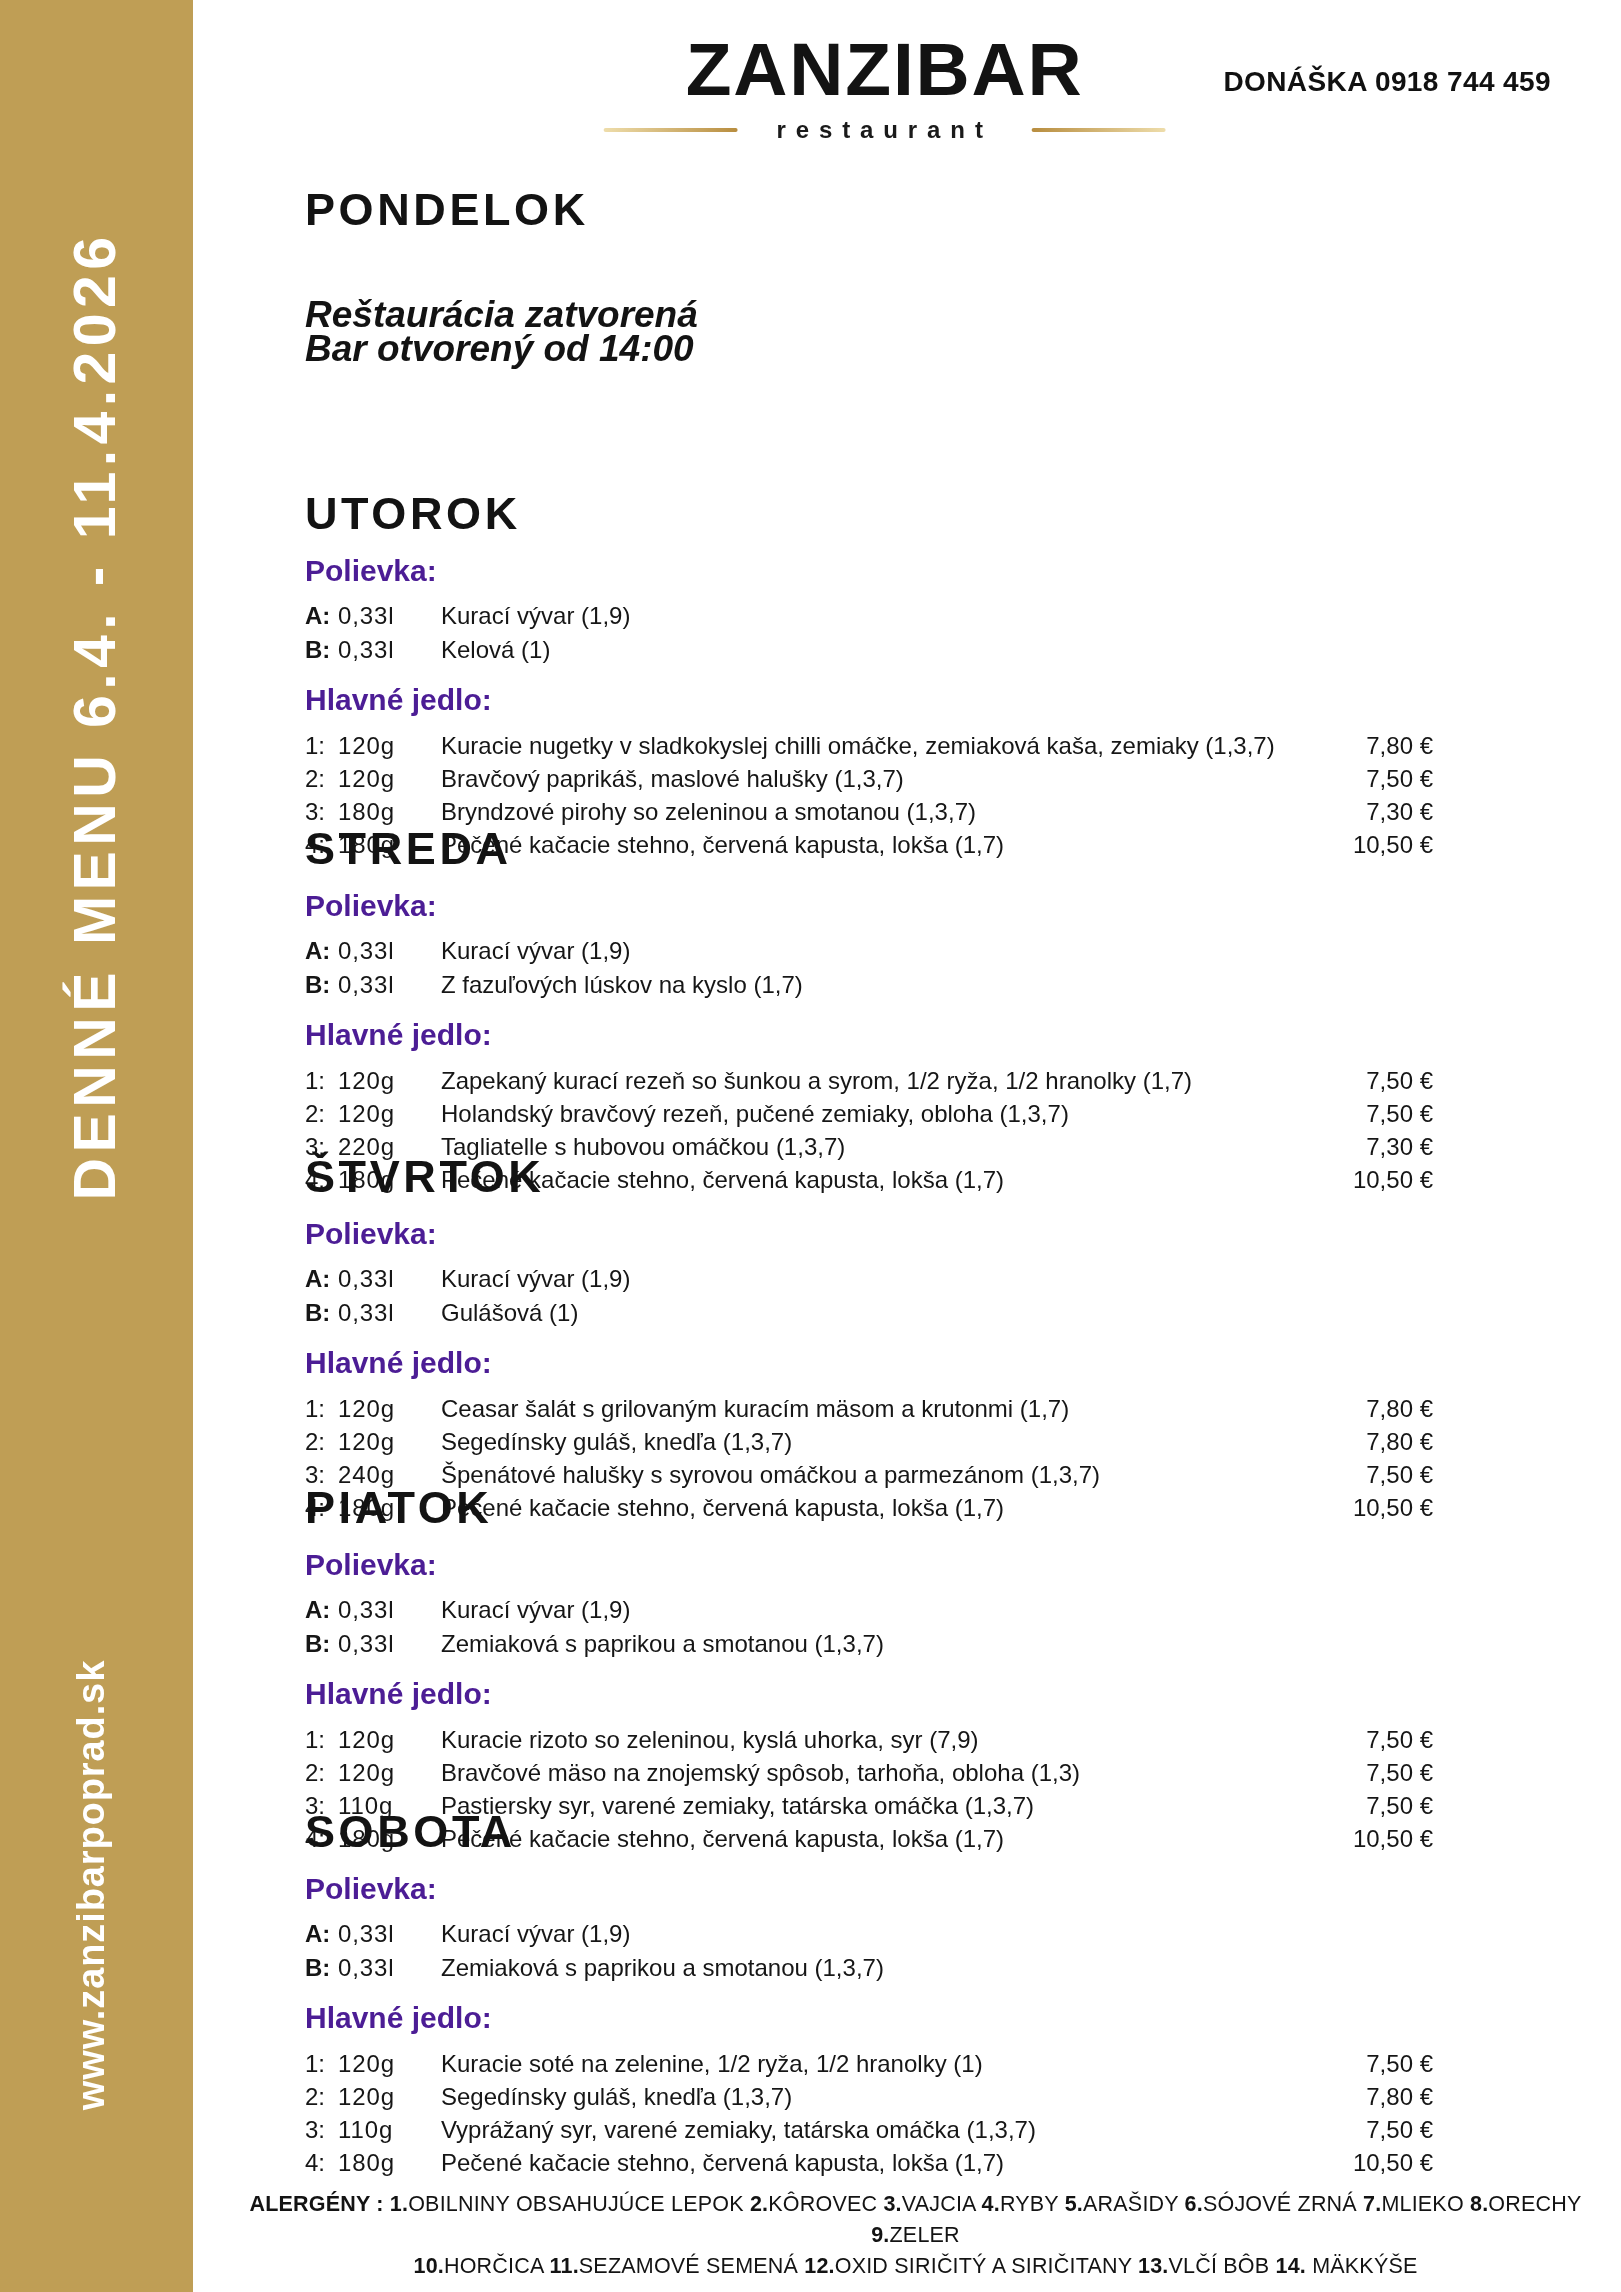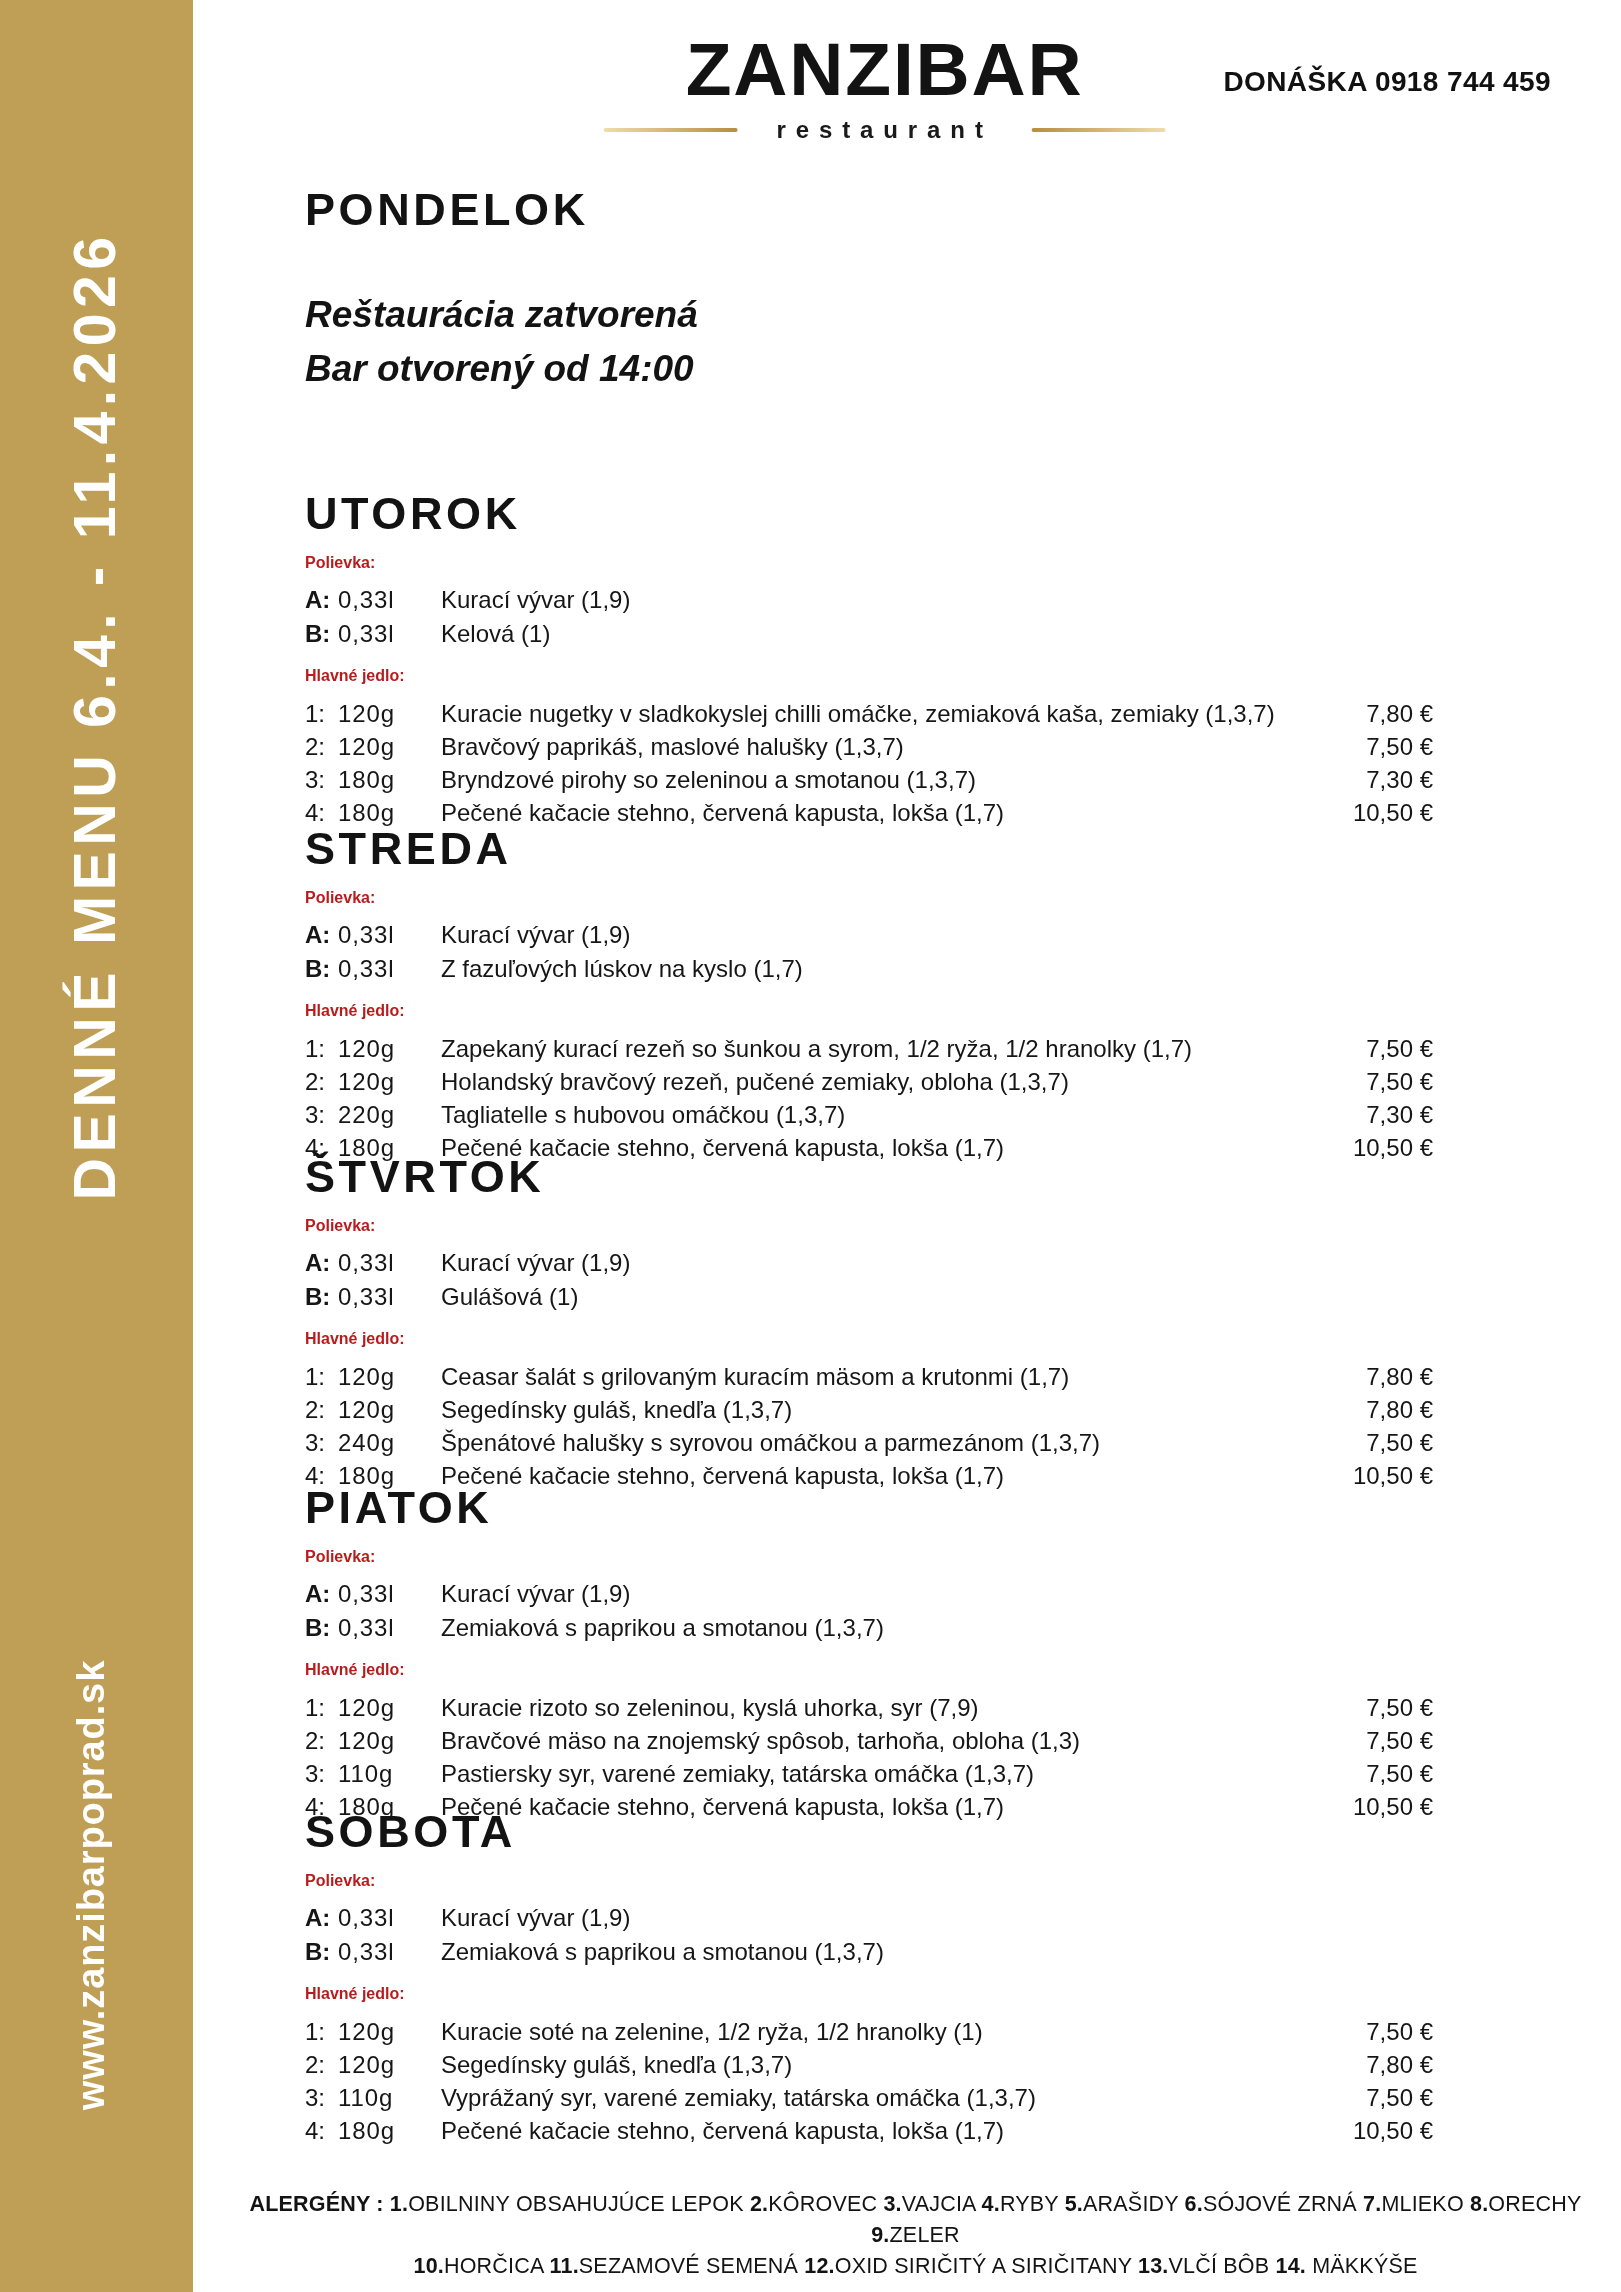--- a/index.html
+++ b/index.html
@@ -27,21 +27,21 @@
   .gold-line.right{background:linear-gradient(90deg,#b88d3f 0%,#eeddab 100%);}
   .logo-sub{font-size:24px;font-weight:700;letter-spacing:9.9px;color:#1a1a1a;}
   .delivery{position:absolute;right:70px;top:66px;font-size:28px;font-weight:700;
             letter-spacing:0.4px;color:#111;}
   
   .menu{position:absolute;left:112px;top:0;width:1128px;}
   .day-title{position:relative;margin:0;font-size:45px;line-height:1;font-weight:700;
              letter-spacing:3.6px;color:#131313;}
   .abs{position:absolute;left:0;right:0;}
   .notice{font-size:37px;font-weight:700;font-style:italic;line-height:1;color:#131313;}
-  .lbl{font-size:16px;font-weight:700;color:#b91c1c;}
+  .lbl{font-size:30px;font-weight:700;color:#4c1d95;}
   .day .day-title{margin-bottom:18px;}
   .day .lbl{margin:0 0 10.7px 0;}
   .day .lbl.main-lbl{margin:16px 0 12.5px 0;}
   .soup-row{display:grid;grid-template-columns:33px 103px 1fr;font-size:24px;
             line-height:34px;white-space:nowrap;}
   .main-row{display:grid;grid-template-columns:33px 103px 1fr auto;font-size:24px;
             line-height:33px;white-space:nowrap;}
   .key{font-weight:700;}
   .num{font-weight:400;}
   .vol{letter-spacing:0.9px;}
@@ -70,21 +70,21 @@
       <span class="logo-sub">restaurant</span>
       <span class="gold-line right"></span>
     </div>
   </div>
   <div class="delivery">DONÁŠKA 0918 744 459</div>
 
   <div class="menu">
 
     <h2 class="day-title abs" style="top:187px;">PONDELOK</h2>
     <div class="notice abs" style="top:296px;">Reštaurácia zatvorená</div>
-    <div class="notice abs" style="top:350px;font-style:italic;">Bar otvorený od 14:00</div>
+    <div class="notice abs" style="top:330px;font-style:italic;">Bar otvorený od 14:00</div>
 
     <section class="day abs" style="top:491px;">
       <h2 class="day-title">UTOROK</h2>
       <div class="lbl">Polievka:</div>
       <div class="soup-row">
         <span class="key">A:</span>
         <span class="vol">0,33l</span>
         <span class="nm">Kurací vývar (1,9)</span>
       </div>
       <div class="soup-row">

